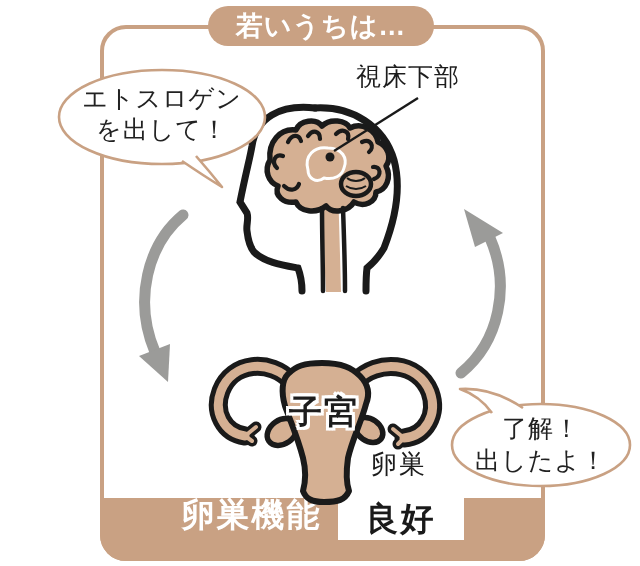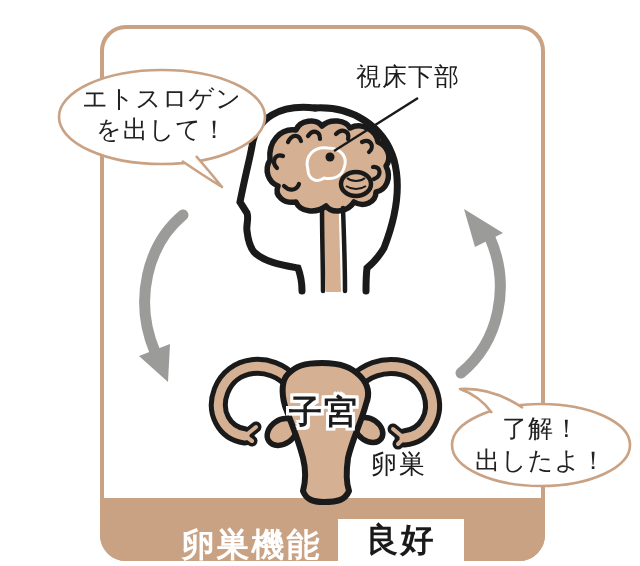--- a/index.html
+++ b/index.html
@@ -12,21 +12,21 @@
   
   .frame{
     position:absolute;left:100px;top:25px;width:445px;height:536px;
     box-sizing:border-box;border:4px solid #c9a183;border-radius:26px;
     background:transparent;
   }
   
   .bottom-banner{
     position:absolute;left:100px;top:498px;width:445px;height:63px;
     background:#c9a183;border-radius:0 0 26px 26px;
-    display:flex;align-items:flex-end;justify-content:center;gap:16px;
+    display:flex;align-items:flex-start;justify-content:center;gap:16px;
   }
   .bottom-banner .banner-label{
     color:#ffffff;font-size:33px;font-weight:600;letter-spacing:2px;line-height:1;
   }
   .bottom-banner .status-box{
     background:#ffffff;color:#1a1a1a;font-size:33px;font-weight:600;
     padding:2px 28px;line-height:1.15;letter-spacing:2px;
   }
   
   .title-pill{
@@ -58,20 +58,23 @@
 
 <div id="canvas">
 
   <div class="frame"></div>
 
   <div class="bottom-banner">
     <span class="banner-label">卵巣機能</span>
     <span class="status-box">良好</span>
   </div>
 
+  <div class="title-pill">
+    <span>若いうちは…</span>
+  </div>
 
   <svg class="art" viewBox="0 0 640 566">
 
     <g fill="none" stroke="#9b9b99" stroke-width="11" stroke-linecap="round">
       <path d="M 183 215 C 148 244 133 300 155 352"></path>
       <polygon points="139,356 170,344 168,382" fill="#9b9b99" stroke="none"></polygon>
     </g>
     <g fill="none" stroke="#9b9b99" stroke-width="11" stroke-linecap="round">
       <path d="M 461 373 C 499 342 511 286 490 238"></path>
       <polygon points="503,233 475,247 464,209" fill="#9b9b99" stroke="none"></polygon>

